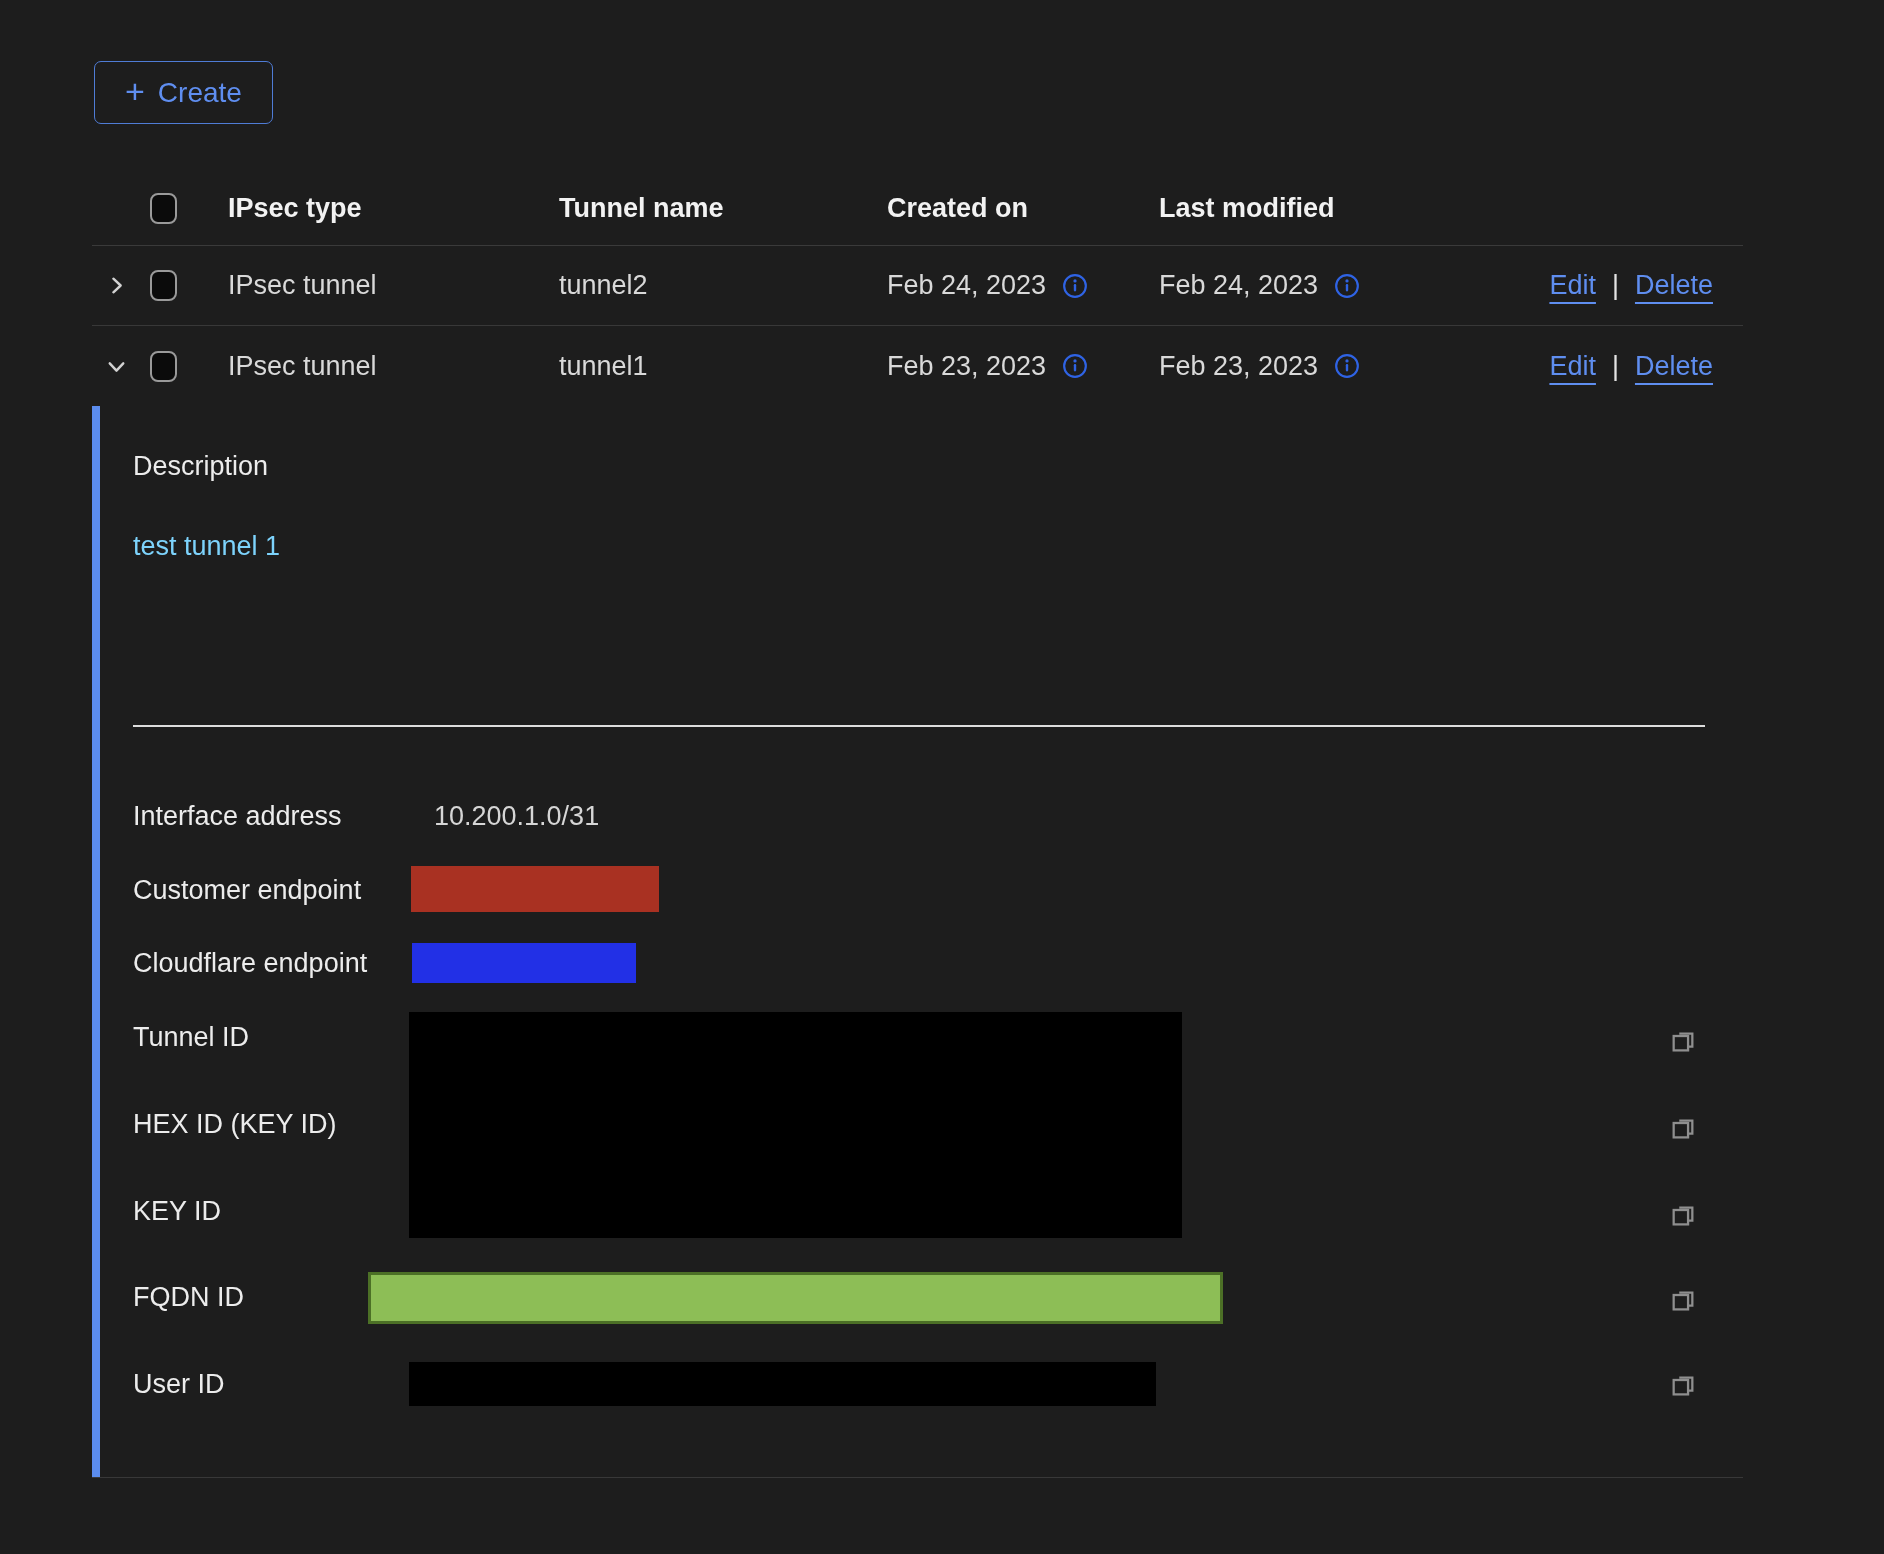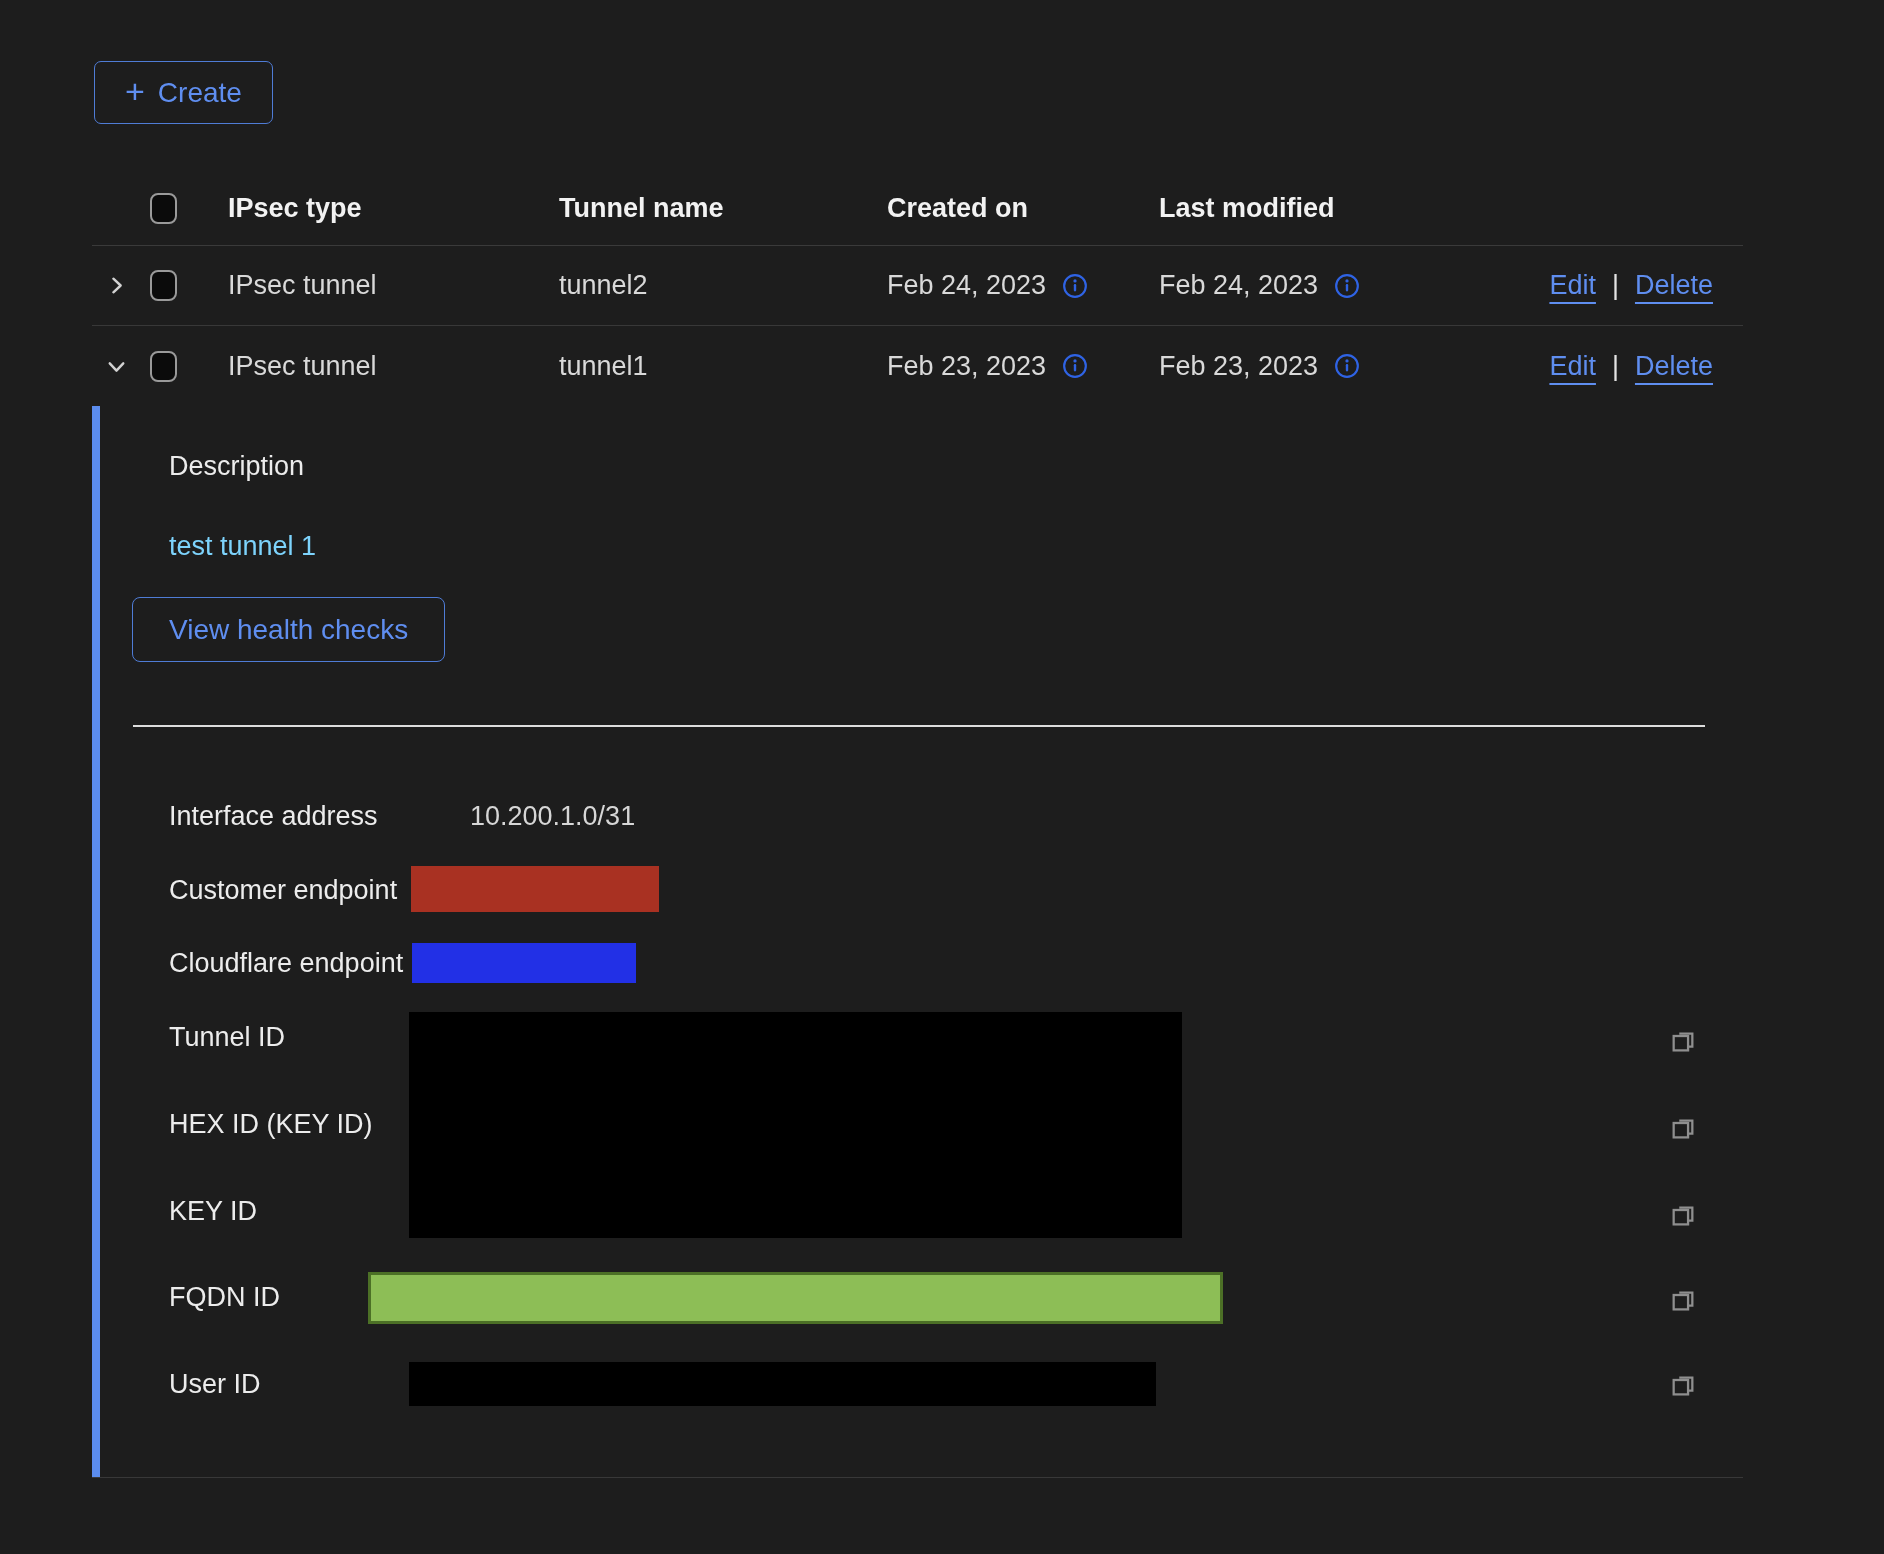--- a/index.html
+++ b/index.html
@@ -42,21 +42,21 @@
     color: #5f8ef0; text-decoration: underline; text-underline-offset: 8px;
     text-decoration-thickness: 1.5px; cursor: pointer; font-size: 27px;
   }
   .pipe { color: #e3e3e3; }
 
   .panel {
     position: absolute; left: 92px; top: 406px; width: 1651px; height: 1072px;
     border-bottom: 1px solid #383838;
   }
   .accent { position: absolute; left: 0; top: 0; width: 8px; height: 100%; background: #5b8cee; }
-  .abs { position: absolute; margin-left: 36px; }
+  .abs { position: absolute; }
   .dlabel { font-size: 27px; color: #ececec; line-height: 32px; white-space: nowrap; }
   .dvalue { font-size: 27px; color: #d6d6d6; line-height: 32px; }
   .muted { color: #7dd3fc; }
   .vh-btn {
     position: absolute; left: 40px; top: 191px; height: 65px; padding: 0 36px;
     background: transparent; border: 1.5px solid #4f7cd6; border-radius: 8px;
     color: #5f8ef0; font-size: 28px; font-family: inherit; cursor: pointer;
     display: flex; align-items: center;
   }
   .light-div { position: absolute; left: 41px; top: 319px; width: 1572px; height: 2px; background: #dcdcdc; }
@@ -165,21 +165,20 @@
     </div>
   </div>
 </div>
 
 <div class="panel">
   <div class="accent"></div>
 
   <div class="abs dlabel" style="left:41px; top:44px;">Description</div>
   <div class="abs dvalue muted" style="left:41px; top:124px;">test tunnel 1</div>
 
-  <button class="vh-btn">View health checks</button>
 
   <div class="light-div"></div>
 
   <div class="abs dlabel" style="left:41px; top:394px;">Interface address</div>
   <div class="abs dvalue" style="left:342px; top:394px;">10.200.1.0/31</div>
 
   <div class="abs dlabel" style="left:41px; top:468px;">Customer endpoint</div>
   <div class="block" style="left:319px; top:460px; width:248px; height:46px; background:#a93122;"></div>
 
   <div class="abs dlabel" style="left:41px; top:541px;">Cloudflare endpoint</div>

